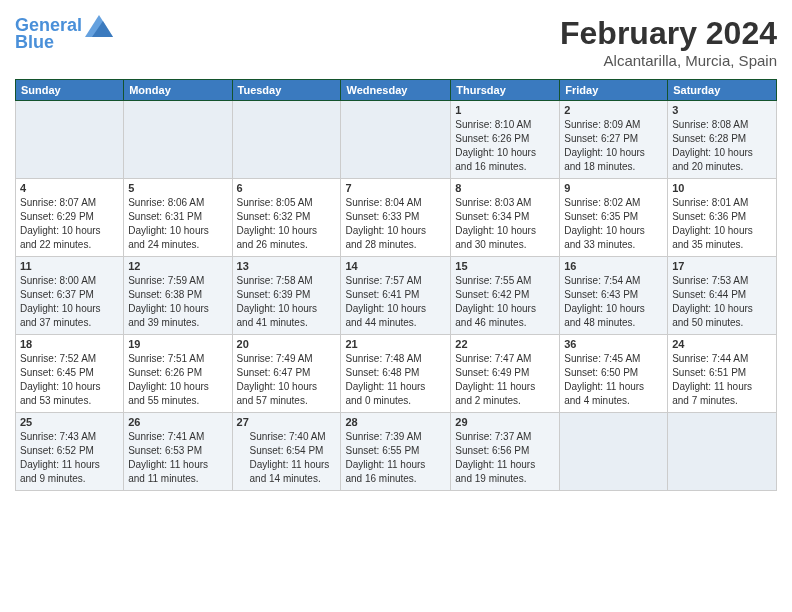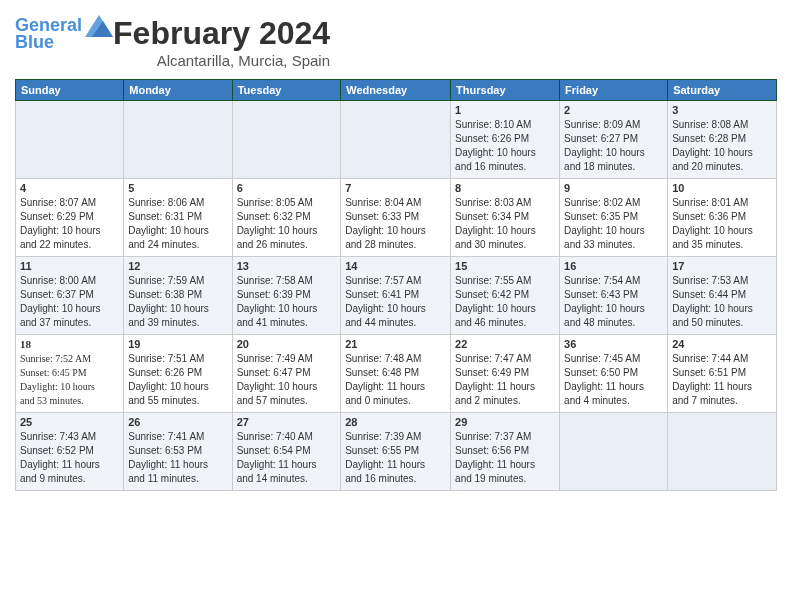--- a/index.html
+++ b/index.html
@@ -1,20 +1,20 @@
 <!DOCTYPE html>
 <html><head>
   <meta charset="utf-8">
   <style>
     * { box-sizing: border-box; margin: 0; padding: 0; }
     body { font-family: Arial, sans-serif; background: #fff; width: 792px; height: 612px; overflow: hidden; }
     
     .page { width: 792px; height: 612px; padding: 15px; }
     
-    .header { display: flex; align-items: flex-start; margin-bottom: 10px; }
+    .header { display: flex; justify-content: space-between; align-items: flex-start; margin-bottom: 10px; }
     
     .logo { display: flex; align-items: center; }
     .logo-text { font-size: 18px; font-weight: bold; color: #333; line-height: 1.1; }
     .logo-text span { color: #4a90d9; }
     
     .title-section { text-align: right; }
     .month-title { font-size: 32px; font-weight: bold; color: #333; }
     .location { font-size: 15px; color: #555; }
     
     .calendar { width: 100%; border-collapse: collapse; font-size: 9.5px; }
@@ -211,21 +211,21 @@
           </td>
           <td style="background-color: rgb(240, 244, 248);">
             <div class="day-num">17</div>
             <div class="day-info" style="white-space: pre-line;">Sunrise: 7:53 AM
 Sunset: 6:44 PM
 Daylight: 10 hours
 and 50 minutes.</div>
           </td>
         </tr>
         <tr style="background-color: rgb(255, 255, 255);">
-          <td style="background-color: rgb(255, 255, 255); font-family: Liberation Serif, serif;">
+          <td style="background-color: rgb(255, 255, 255);">
             <div class="day-num">18</div>
             <div class="day-info" style="white-space: pre-line;">Sunrise: 7:52 AM
 Sunset: 6:45 PM
 Daylight: 10 hours
 and 53 minutes.</div>
           </td>
           <td style="background-color: rgb(255, 255, 255);">
             <div class="day-num">19</div>
             <div class="day-info" style="white-space: pre-line;">Sunrise: 7:51 AM
 Sunset: 6:26 PM
@@ -278,21 +278,21 @@
           </td>
           <td style="background-color: rgb(240, 244, 248);">
             <div class="day-num">26</div>
             <div class="day-info" style="white-space: pre-line;">Sunrise: 7:41 AM
 Sunset: 6:53 PM
 Daylight: 11 hours
 and 11 minutes.</div>
           </td>
           <td style="background-color: rgb(240, 244, 248);">
             <div class="day-num">27</div>
-            <div class="day-info" style="white-space: pre-line;">Sunrise: 7:40 AM
+            <div class="day-info" style="white-space: pre-line; margin-left: 13px;">Sunrise: 7:40 AM
 Sunset: 6:54 PM
 Daylight: 11 hours
 and 14 minutes.</div>
           </td>
           <td style="background-color: rgb(240, 244, 248);">
             <div class="day-num">28</div>
             <div class="day-info" style="white-space: pre-line;">Sunrise: 7:39 AM
 Sunset: 6:55 PM
 Daylight: 11 hours
 and 16 minutes.</div>

